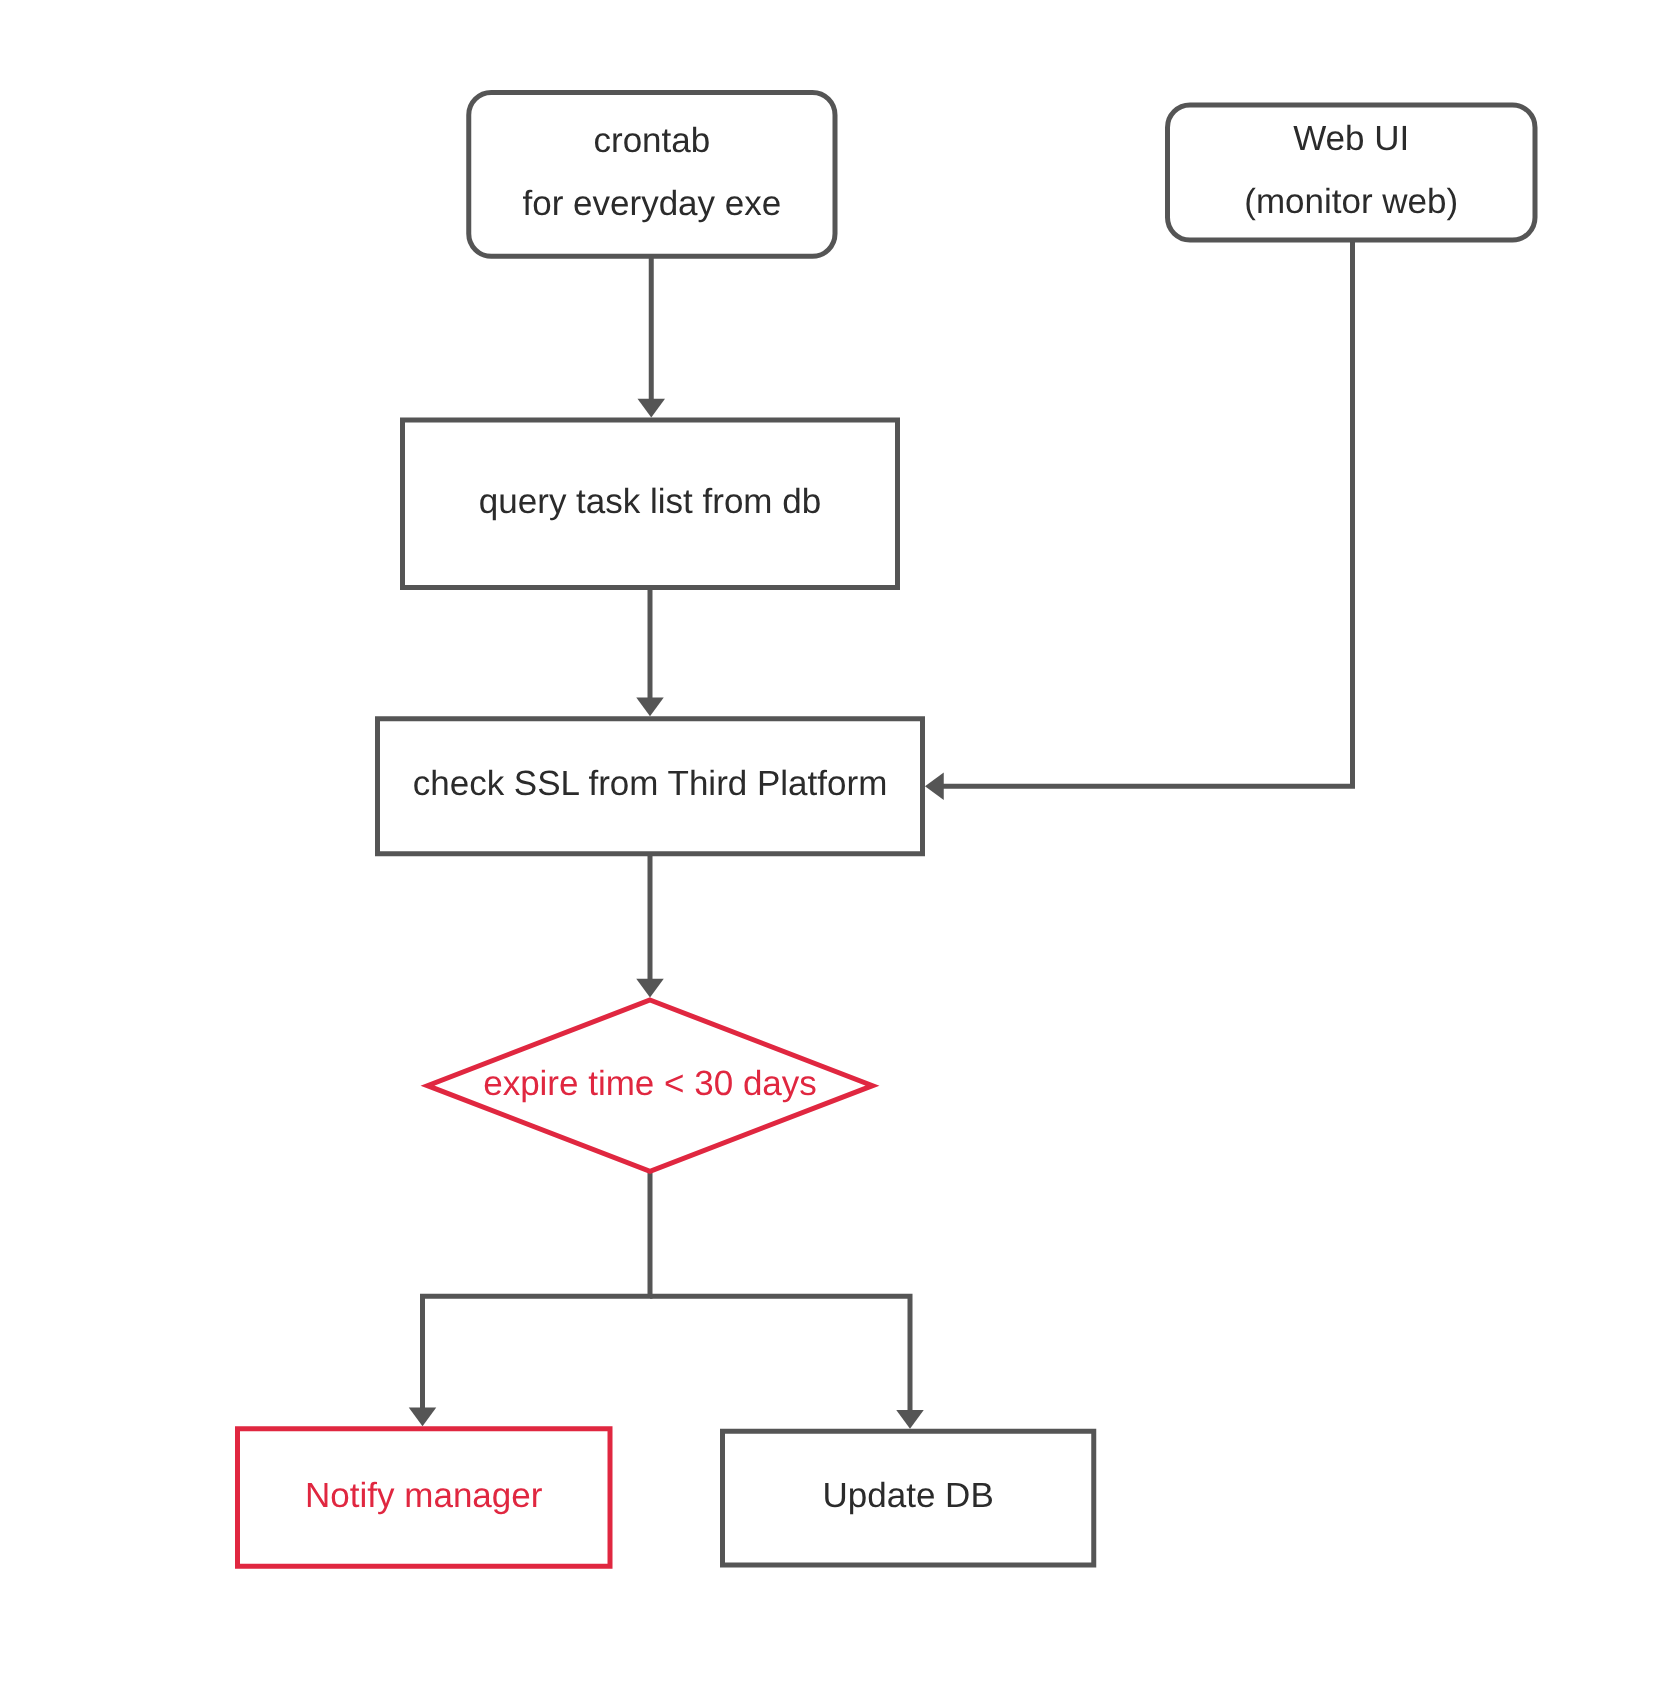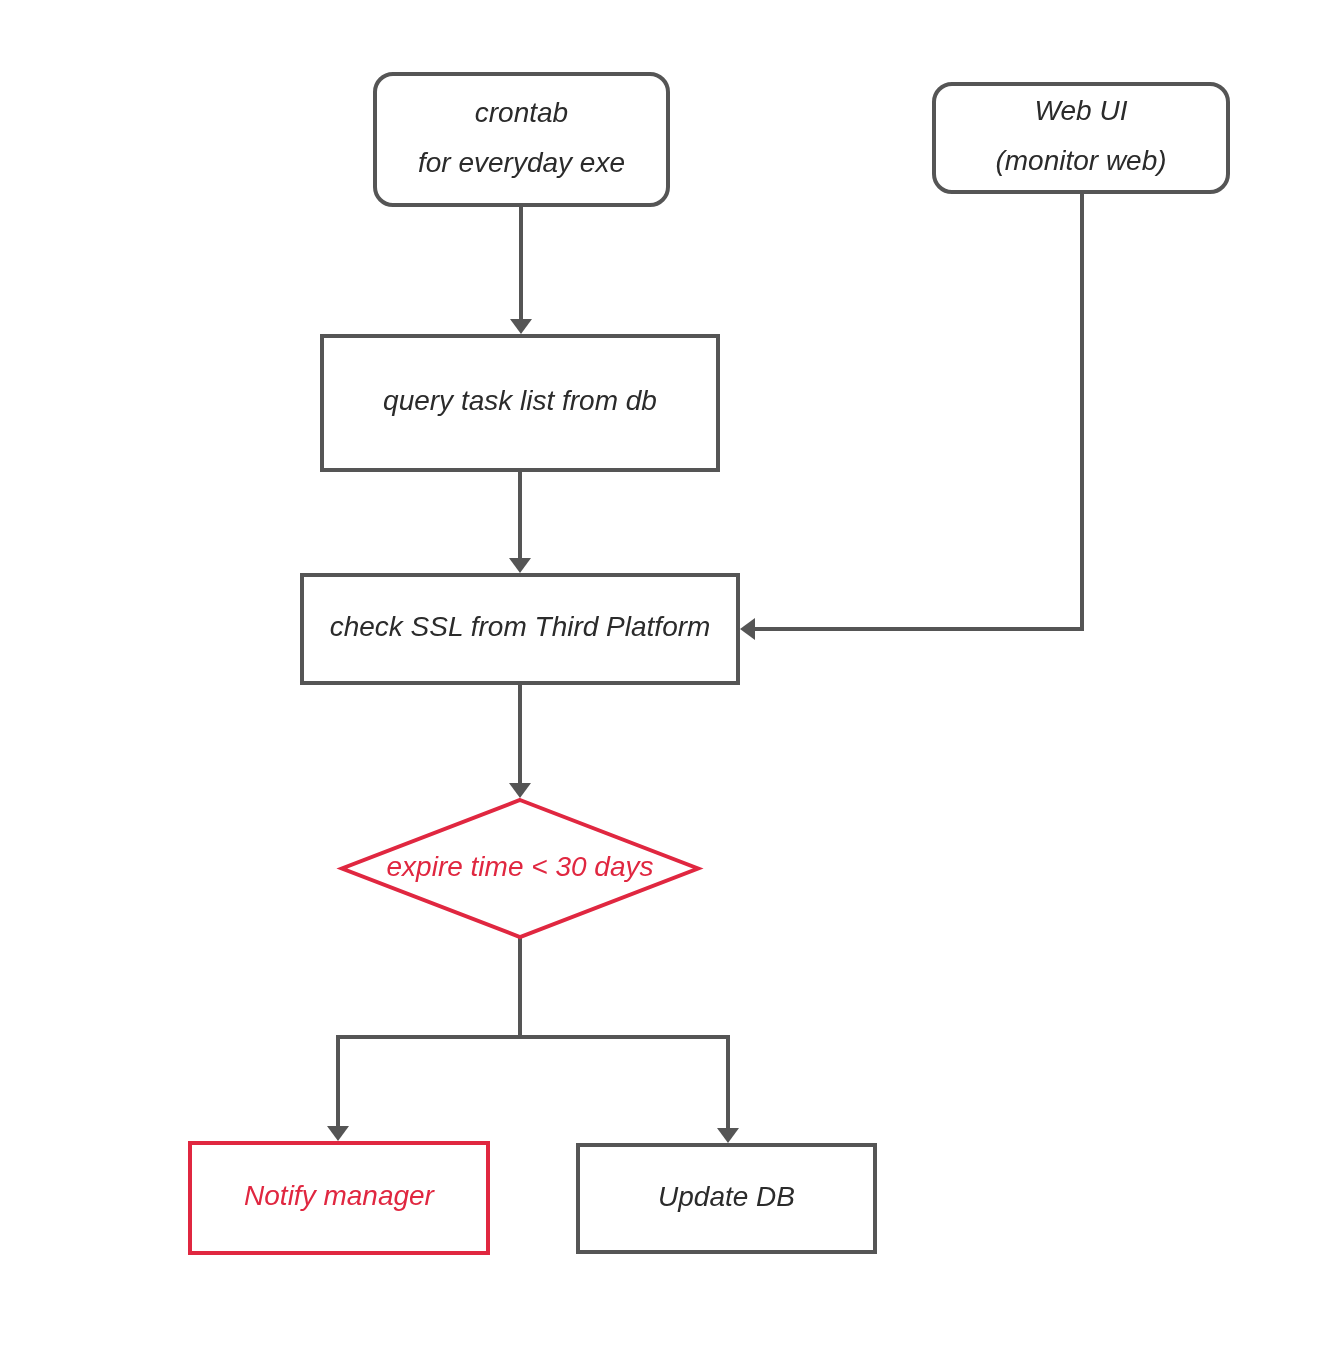--- a/index.html
+++ b/index.html
@@ -12,21 +12,20 @@
     width: 1324px;
     height: 1350px;
     font-family: "Liberation Sans", sans-serif;
     overflow: hidden;
   }
   #diagram-canvas {
     position: relative;
     width: 1324px;
     height: 1350px;
     background: #ffffff;
-    font-style: italic;
   }
   svg.flow-svg {
     position: absolute;
     left: 0;
     top: 0;
     width: 1324px;
     height: 1350px;
     display: block;
   }
   .node-shape {

